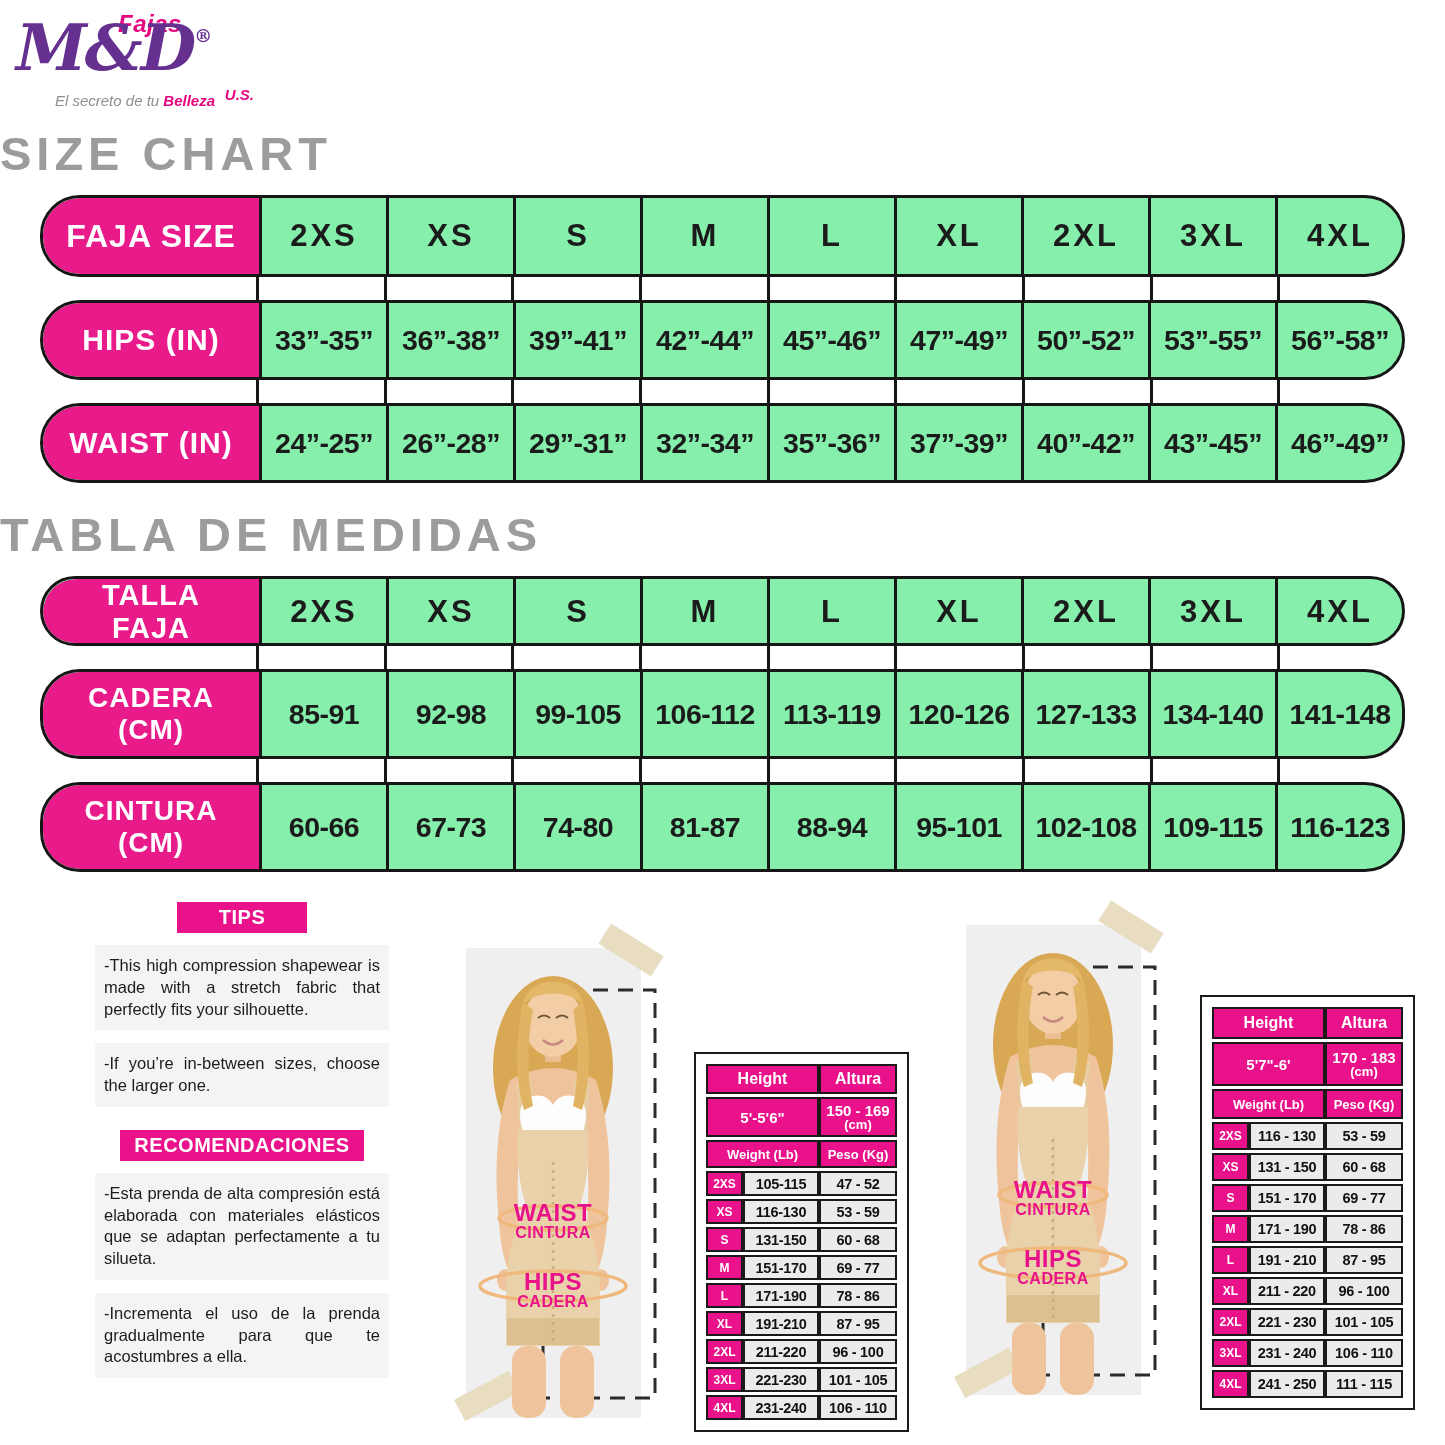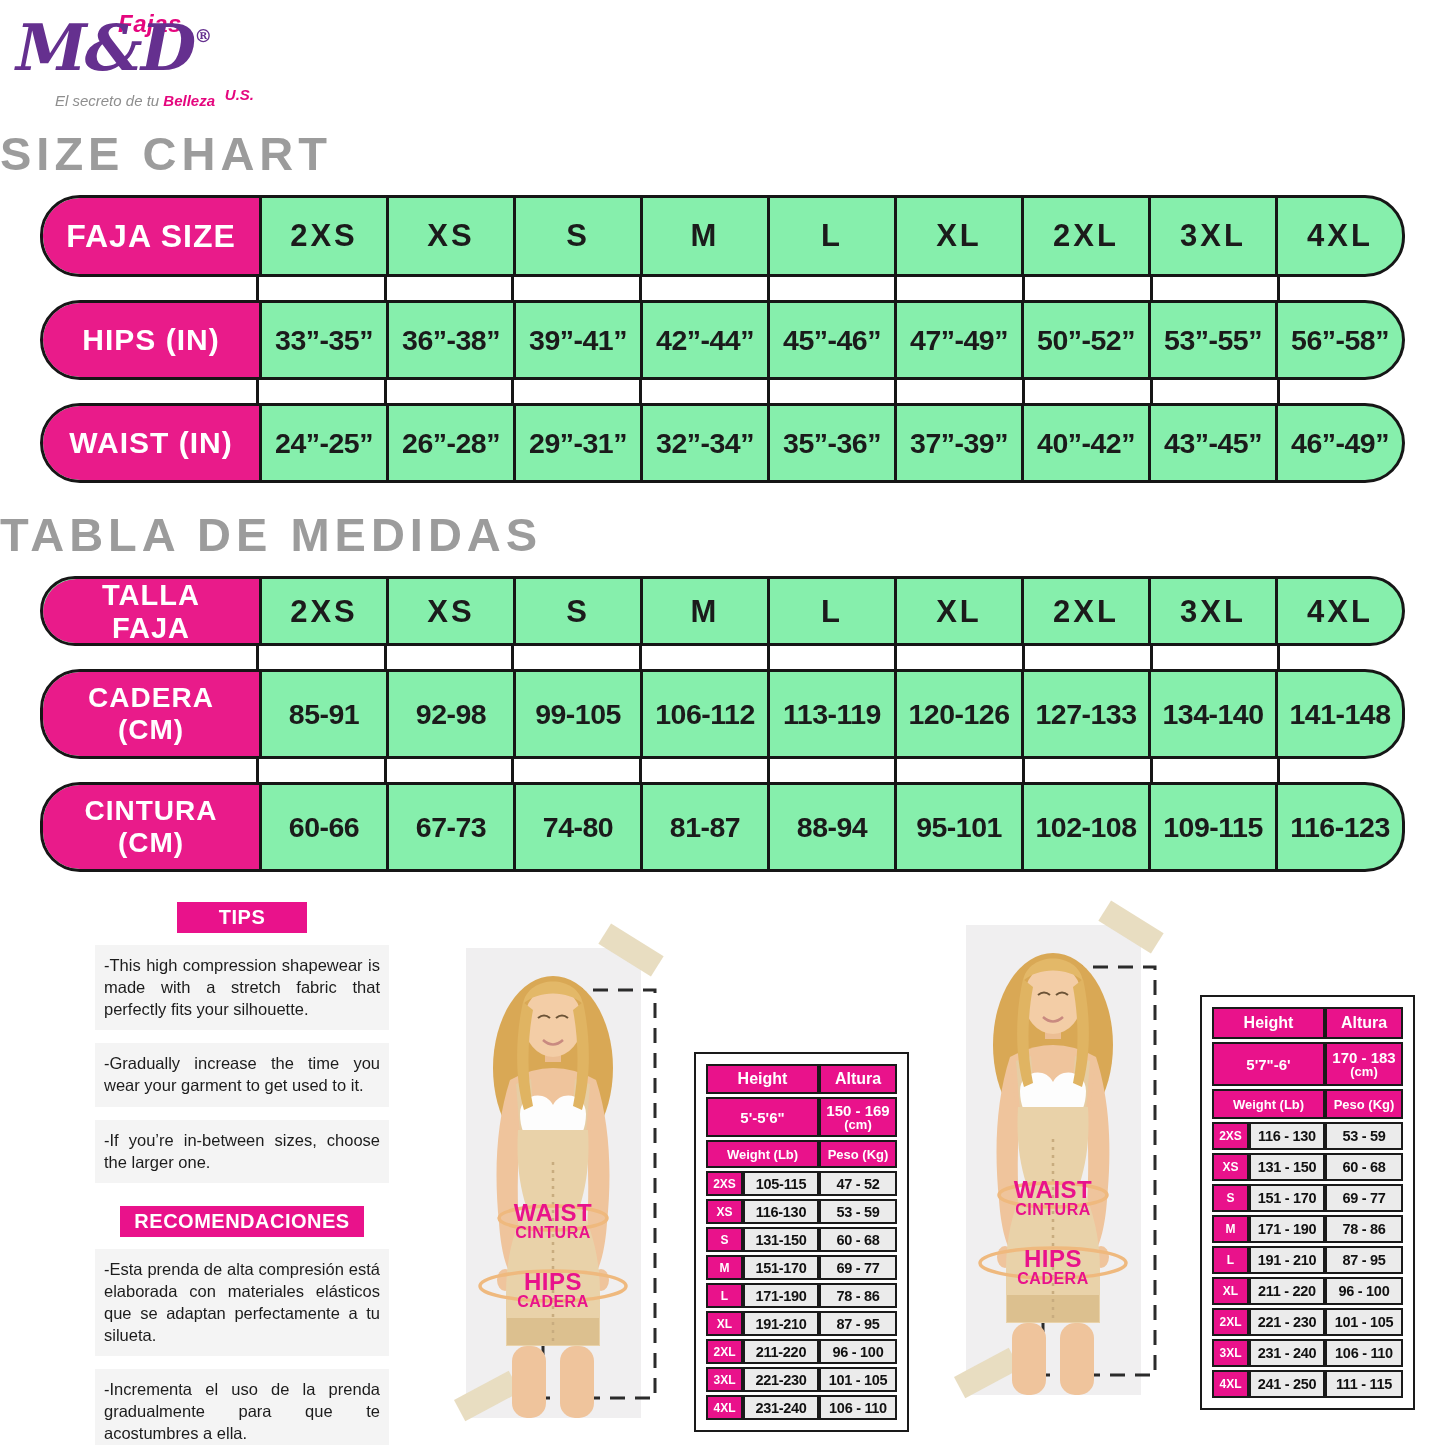--- a/index.html
+++ b/index.html
@@ -213,21 +213,20 @@
     <div class="d val">109-115</div>
     <div class="d val">116-123</div>
   </div>
 </div>
 
 <div class="bottom">
 
   <div class="tips-col">
     <div class="pink-chip" style="min-width:130px;">TIPS</div>
     <p class="tip-p">-This high compression shapewear is made with a stretch fabric that perfectly fits your silhouette.</p>
-    <p class="tip-p">-Gradually increase the time you wear your garment to get used to it.</p>
     <p class="tip-p">-If you’re in-between sizes, choose the larger one.</p>
     <div class="reco-gap"></div>
     <div class="pink-chip">RECOMENDACIONES</div>
     <p class="tip-p">-Esta prenda de alta compresión está elaborada con materiales elásticos que se adaptan perfectamente a tu silueta.</p>
     <p class="tip-p">-Incrementa el uso de la prenda gradualmente para que te acostumbres a ella.</p>
 
   </div>
 
   <div class="model" style="left:428px; top:28px;">
     <svg viewBox="0 0 250 535" width="250" height="535">

